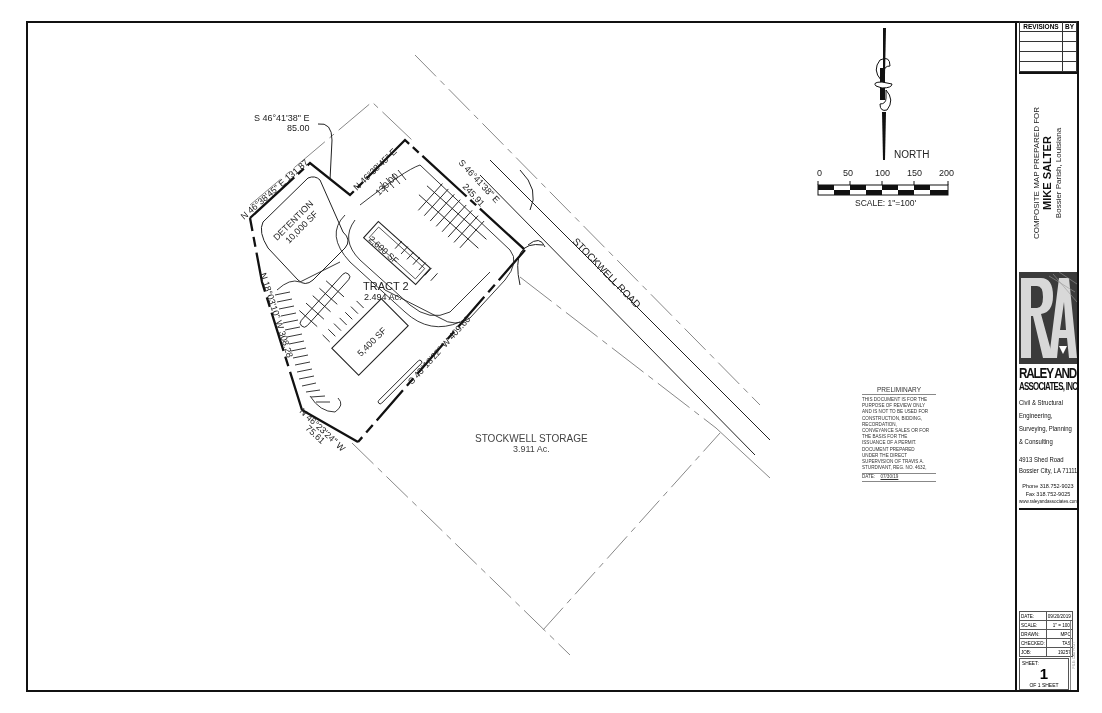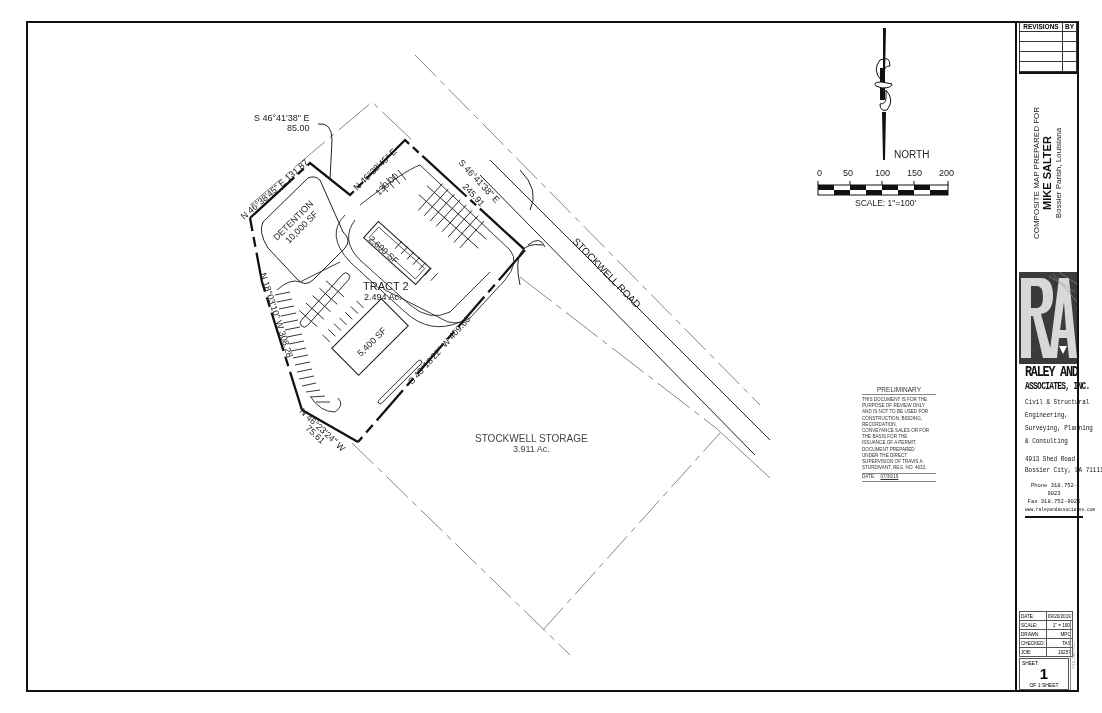--- a/index.html
+++ b/index.html
@@ -10,21 +10,21 @@
   .tb-inner { position: absolute; left: 2px; top: 0; width: 58px; height: 100%; }
   .rev-table { position: absolute; left: 0; top: 0; width: 58px; border-collapse: collapse; font-size: 6.5px; font-weight: bold; }
   .rev-table td { border: 1px solid #333; height: 9px; padding: 0 1px; text-align: center; }
   .composite { position: absolute; left: 0; top: 51px; width: 58px; height: 198px; border-top: 2px solid #111; border-bottom: 2px solid #111; }
   .rot { position: absolute; left: 29px; top: 99px; transform: translate(-50%,-50%) rotate(-90deg); white-space: nowrap; text-align: center; line-height: 1.15; }
   .rot .l1 { font-size: 8px; color: #222; }
   .rot .l2 { font-size: 11px; font-weight: bold; color: #111; }
   .rot .l3 { font-size: 8px; color: #222; }
   .logo { position: absolute; left: 0; top: 251px; width: 58px; height: 92px; background: #3a3a3a; overflow: hidden; }
   .logo svg { width: 58px; height: 92px; }
-  .company { position: absolute; left: 6px; top: 345px; width: 58px; font-family: Liberation Mono, monospace; }
+  .company { position: absolute; left: 0; top: 345px; width: 58px; font-family: Liberation Sans, sans-serif; }
   .co-name { font-size: 15px; font-weight: bold; letter-spacing: -1.5px; line-height: 14px; transform: scaleX(0.78); transform-origin: left; white-space: nowrap; color: #111; }
   .co-name2 { font-size: 11px; font-weight: bold; letter-spacing: -1px; line-height: 12px; transform: scaleX(0.72); transform-origin: left; white-space: nowrap; color: #111; }
   .co-svc { font-size: 7px; line-height: 13px; white-space: nowrap; color: #111; margin-top: 4px; transform: scaleX(0.85); transform-origin: left; }
   .co-addr { font-size: 7px; line-height: 11px; white-space: nowrap; color: #111; margin-top: 6px; transform: scaleX(0.85); transform-origin: left; }
   .co-phone { font-size: 5.5px; line-height: 8px; text-align: center; margin-top: 6px; color: #111; }
   .co-web { font-size: 4.5px; line-height: 8px; text-align: center; color: #111; border-bottom: 2px solid #111; padding-bottom: 2px; }
   .info-table { position: absolute; left: 0; top: 590px; width: 50px; border-collapse: collapse; font-size: 4.6px; }
   .info-table td { border: 1px solid #555; height: 8px; padding: 0 1px; }
   .info-table td.v { text-align: right; }
   .sheet-box { position: absolute; left: 0; top: 637px; width: 50px; height: 32px; border: 1px solid #555; box-sizing: border-box; font-size: 4.8px; }

